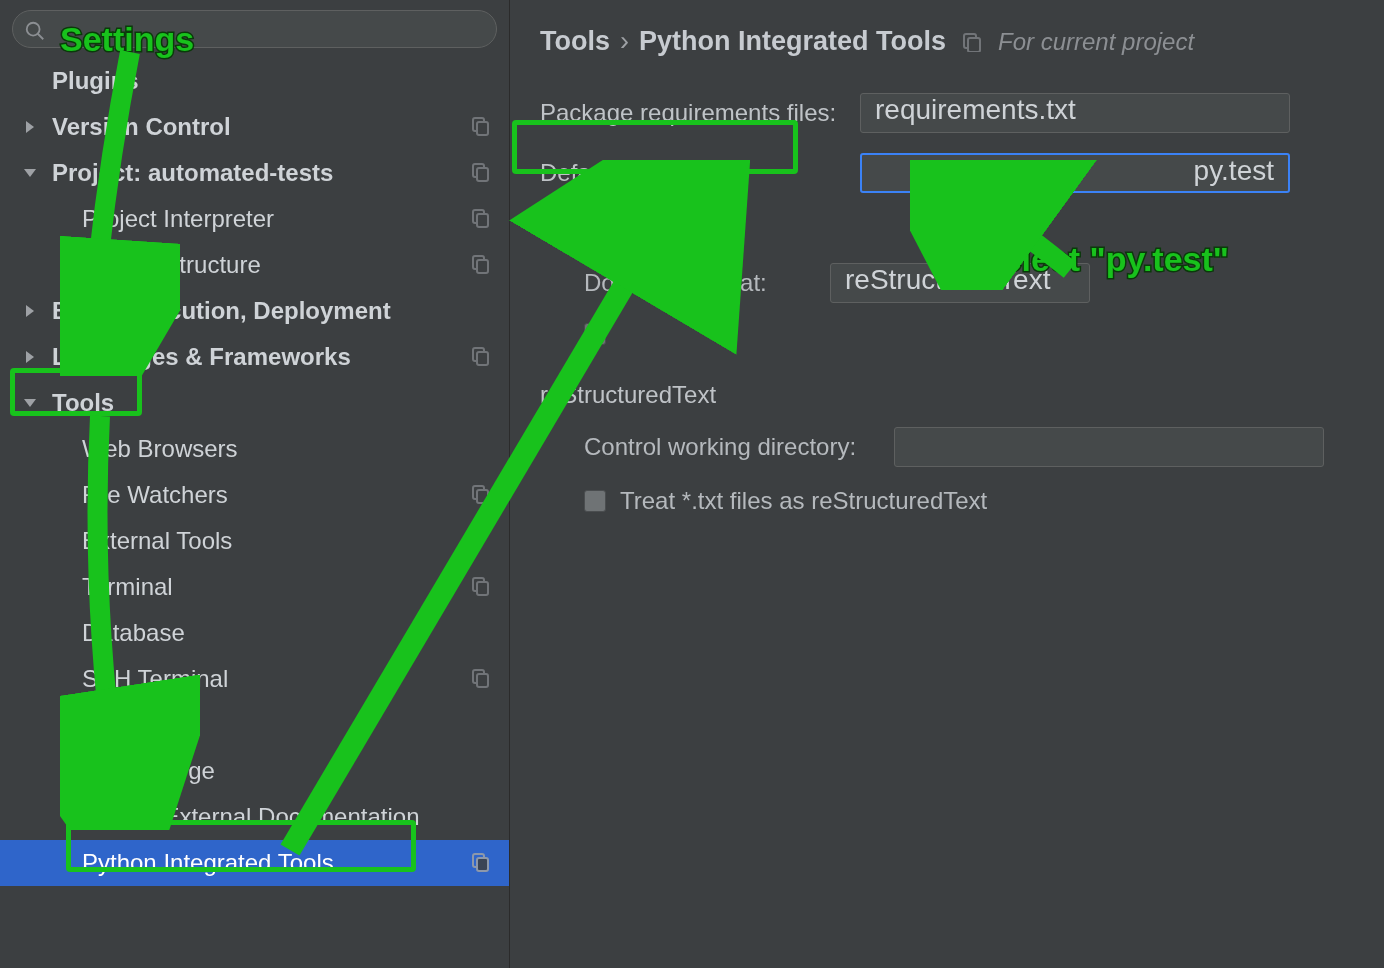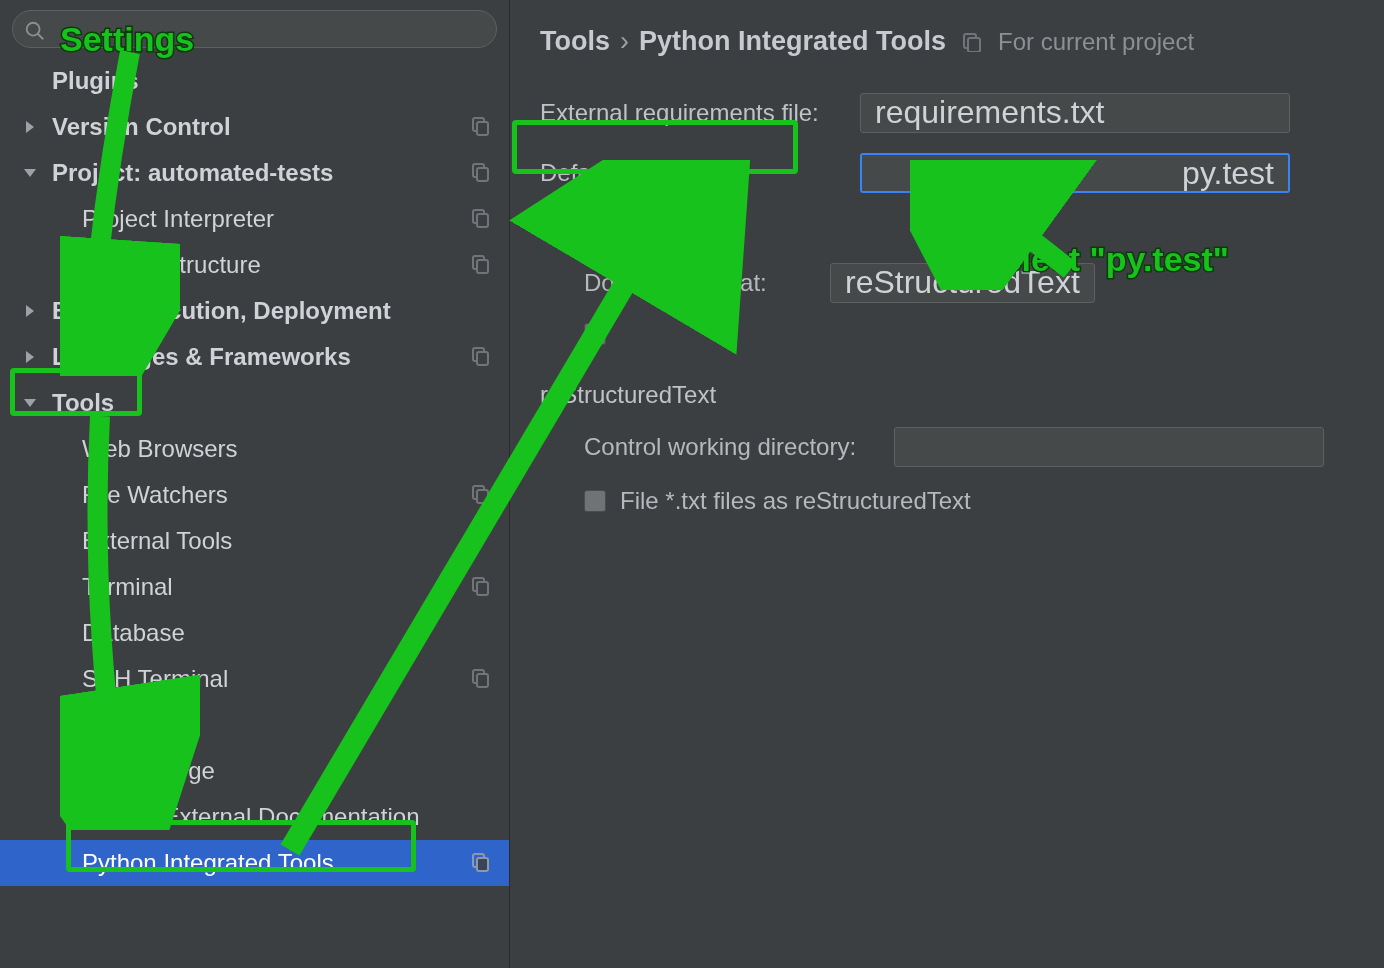--- a/index.html
+++ b/index.html
@@ -18,24 +18,24 @@
   .tree { flex: 1; overflow: hidden; padding-top: 4px; font-size: 24px; font-weight: 600; color: #cfd3d7; }
   .row { display: flex; align-items: center; height: 46px; padding-left: 20px; position: relative; white-space: nowrap; }
   .row.sub { padding-left: 82px; font-weight: 400; }
   .expander { width: 16px; margin-right: 16px; display: inline-flex; align-items: center; justify-content: center; }
   .copyicon { position: absolute; right: 18px; top: 12px; opacity: .55; }
   .selected { background: #2f65ca; color: #fff; }
   .selected .copyicon { opacity: .85; }
   .settings-panel { flex: 1; padding: 26px 0 0 30px; font-size: 24px; }
   .breadcrumb { font-size: 27px; font-weight: 700; color: #c7cbd0; display: flex; align-items: center; gap: 10px; margin-bottom: 36px; }
   .bc-sep { color: #9ea1a5; font-weight: 400; }
-  .bc-hint { color: #8c8f93; font-weight: 400; font-size: 24px; margin-left: 6px; }
+  .bc-hint { color: #8c8f93; font-weight: 400; font-size: 24px; margin-left: 6px; font-style: italic; }
   .form-row { display: flex; align-items: center; margin-bottom: 20px; }
   .form-label { width: 320px; color: #bfc3c7; font-size: 24px; }
-  .field { height: 40px; border: 1px solid #5e6060; background: #45494a; color: #cfd3d7; font-size: 32px; padding: 0 14px; border-radius: 3px; }
+  .field { height: 40px; border: 1px solid #5e6060; background: #45494a; color: #cfd3d7; font-size: 28px; padding: 0 14px; border-radius: 3px; }
   .field.sel { min-width: 430px; }
   .field.selActive { border: 2px solid #3b82f6; min-width: 430px; text-align: right; }
   .section-title { margin: 24px 0 18px 0; color: #bfc3c7; font-size: 24px; }
   .indent { padding-left: 44px; }
   .chk { width: 22px; height: 22px; background: #6f7375; border: 1px solid #4a4d4f; border-radius: 3px; display: inline-flex; align-items: center; justify-content: center; margin-right: 14px; vertical-align: middle; }
   .chk.checked::after { content: "✓"; color: #1f1f1f; font-weight: 900; font-size: 16px; }
   .checklabel { vertical-align: middle; }
   .subrow { display: flex; align-items: center; margin-bottom: 20px; }
   
   .overlay { position: absolute; inset: 0; pointer-events: none; }
@@ -187,21 +187,21 @@
       <span class="bc-sep">›</span>
       <span>Python Integrated Tools</span>
       <svg width="20" height="20" style="margin-left:6px; opacity:.55;">
         <rect x="2" y="2" width="12" height="14" rx="2" stroke="#9ea1a5" stroke-width="2" fill="none"></rect>
         <rect x="6" y="6" width="12" height="14" rx="2" stroke="#9ea1a5" stroke-width="2" fill="#3c3f41"></rect>
       </svg>
       <span class="bc-hint">For current project</span>
     </div>
 
     <div class="form-row">
-      <div class="form-label">External requirements file:</div>
+      <div class="form-label">Package requirements files:</div>
       <div class="field sel">requirements.txt</div>
     </div>
 
     <div class="form-row">
       <div class="form-label">Default test runner:</div>
       <div class="field selActive">py.test</div>
     </div>
 
     <div class="section-title">Docstrings</div>
     <div class="indent">
@@ -215,21 +215,21 @@
     </div>
 
     <div class="section-title" style="margin-top:36px;">reStructuredText</div>
     <div class="indent">
       <div class="subrow">
         <div style="width:310px;">Control working directory:</div>
         <div class="field" style="min-width:430px;"></div>
       </div>
       <div class="subrow">
         <span class="chk"></span>
-        <span class="checklabel">File *.txt files as reStructuredText</span>
+        <span class="checklabel">Treat *.txt files as reStructuredText</span>
       </div>
     </div>
   </div>
 </div>
 
 <div class="overlay">
 
   <div class="ann-box" style="left:10px; top:368px; width:132px; height:48px;"></div>
   <div class="ann-box" style="left:66px; top:820px; width:350px; height:52px;"></div>
   <div class="ann-box" style="left:512px; top:120px; width:286px; height:54px;"></div>

